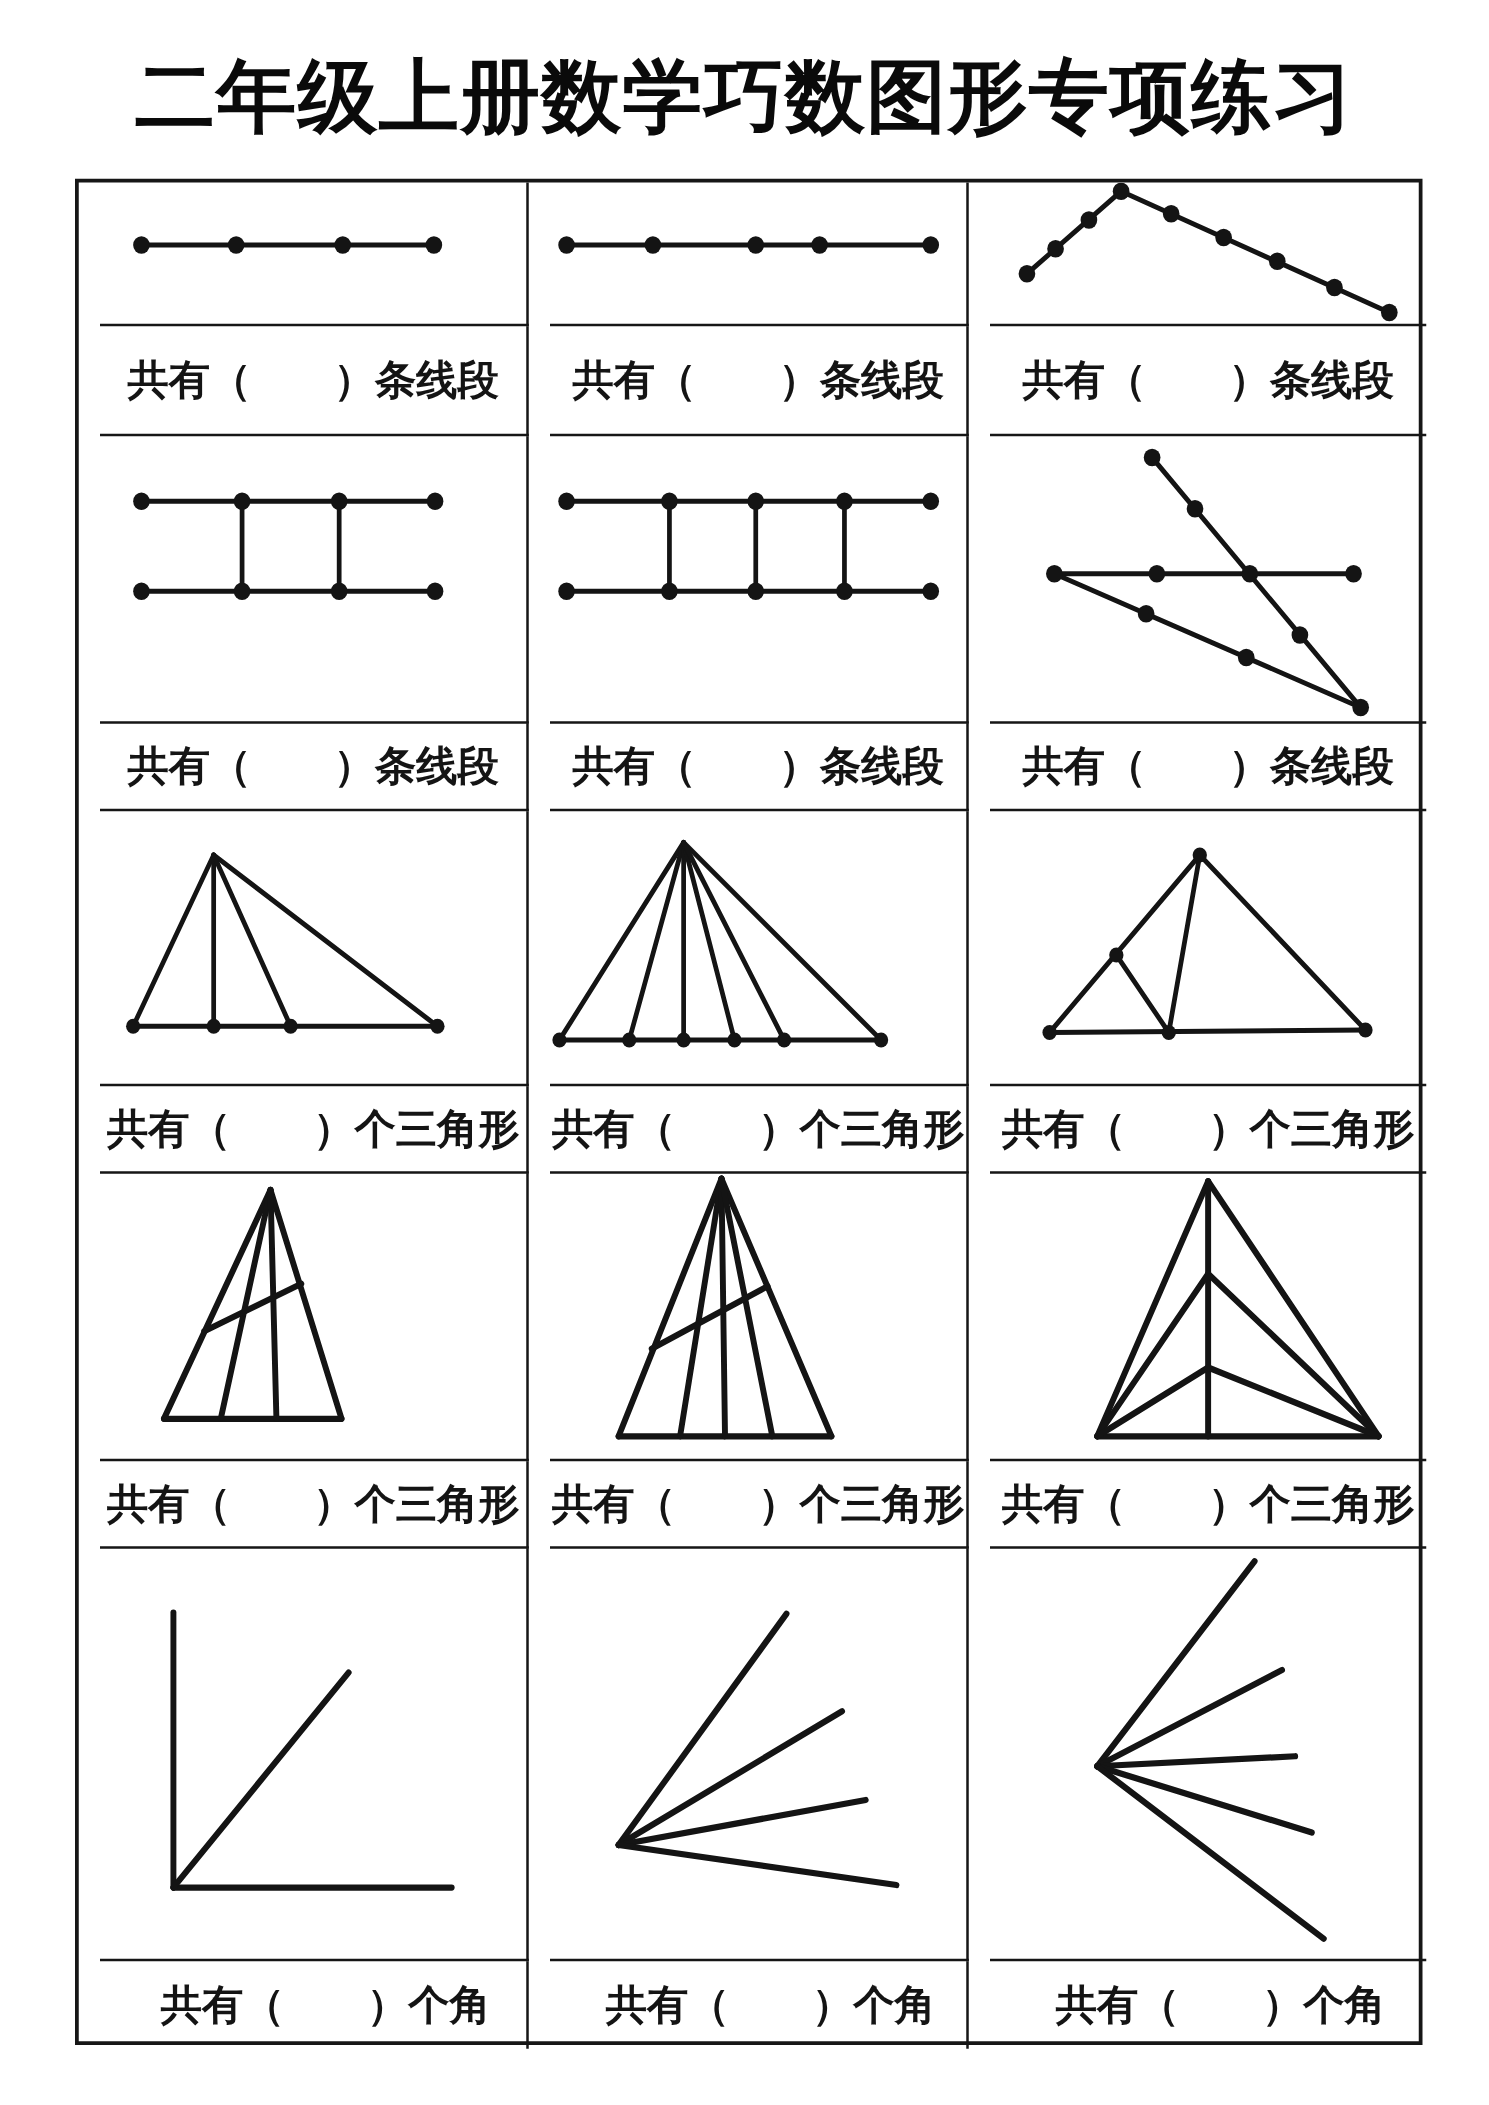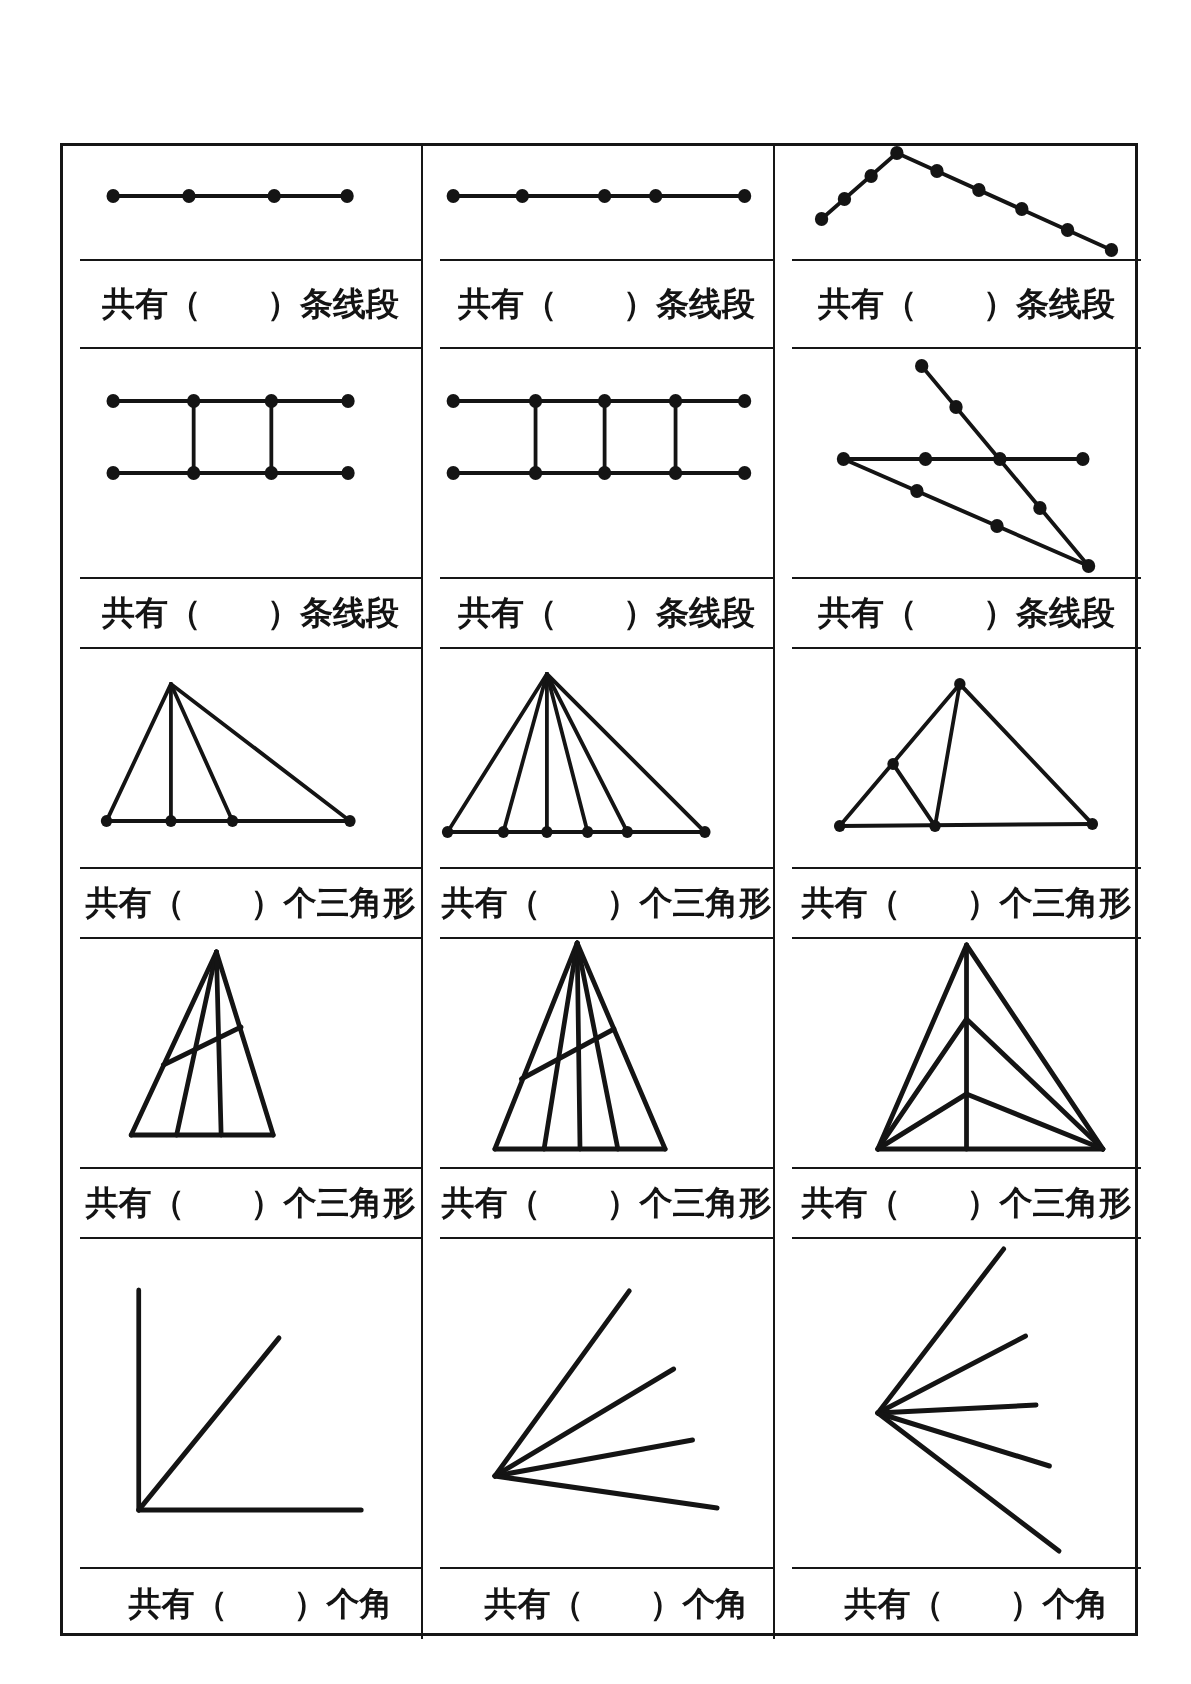--- a/index.html
+++ b/index.html
@@ -18,20 +18,21 @@
   .cell.rlast{border-bottom:none;padding-left:20px;}
   .figcell{display:flex;align-items:stretch;justify-content:stretch;}
   .figcell svg{display:block;width:100%;height:100%;}
   .capcell{display:flex;align-items:center;justify-content:center;
            font-size:33px;font-weight:bold;white-space:nowrap;color:#141414;}
 </style>
 </head>
 <body>
 
 <div class="page">
+  <div class="title">二年级上册数学巧数图形专项练习</div>
 
   <div class="grid">
 
     <div class="cell figcell c1">
         <svg preserveAspectRatio="none" viewBox="0 0 360 113">
           <line x1="35" y1="50" x2="282" y2="50" stroke="#141414" stroke-width="4" stroke-linecap="round"></line>
           <circle cx="35" cy="50" r="7" fill="#141414"></circle>
           <circle cx="115" cy="50" r="7" fill="#141414"></circle>
           <circle cx="205" cy="50" r="7" fill="#141414"></circle>
           <circle cx="282" cy="50" r="7" fill="#141414"></circle>

